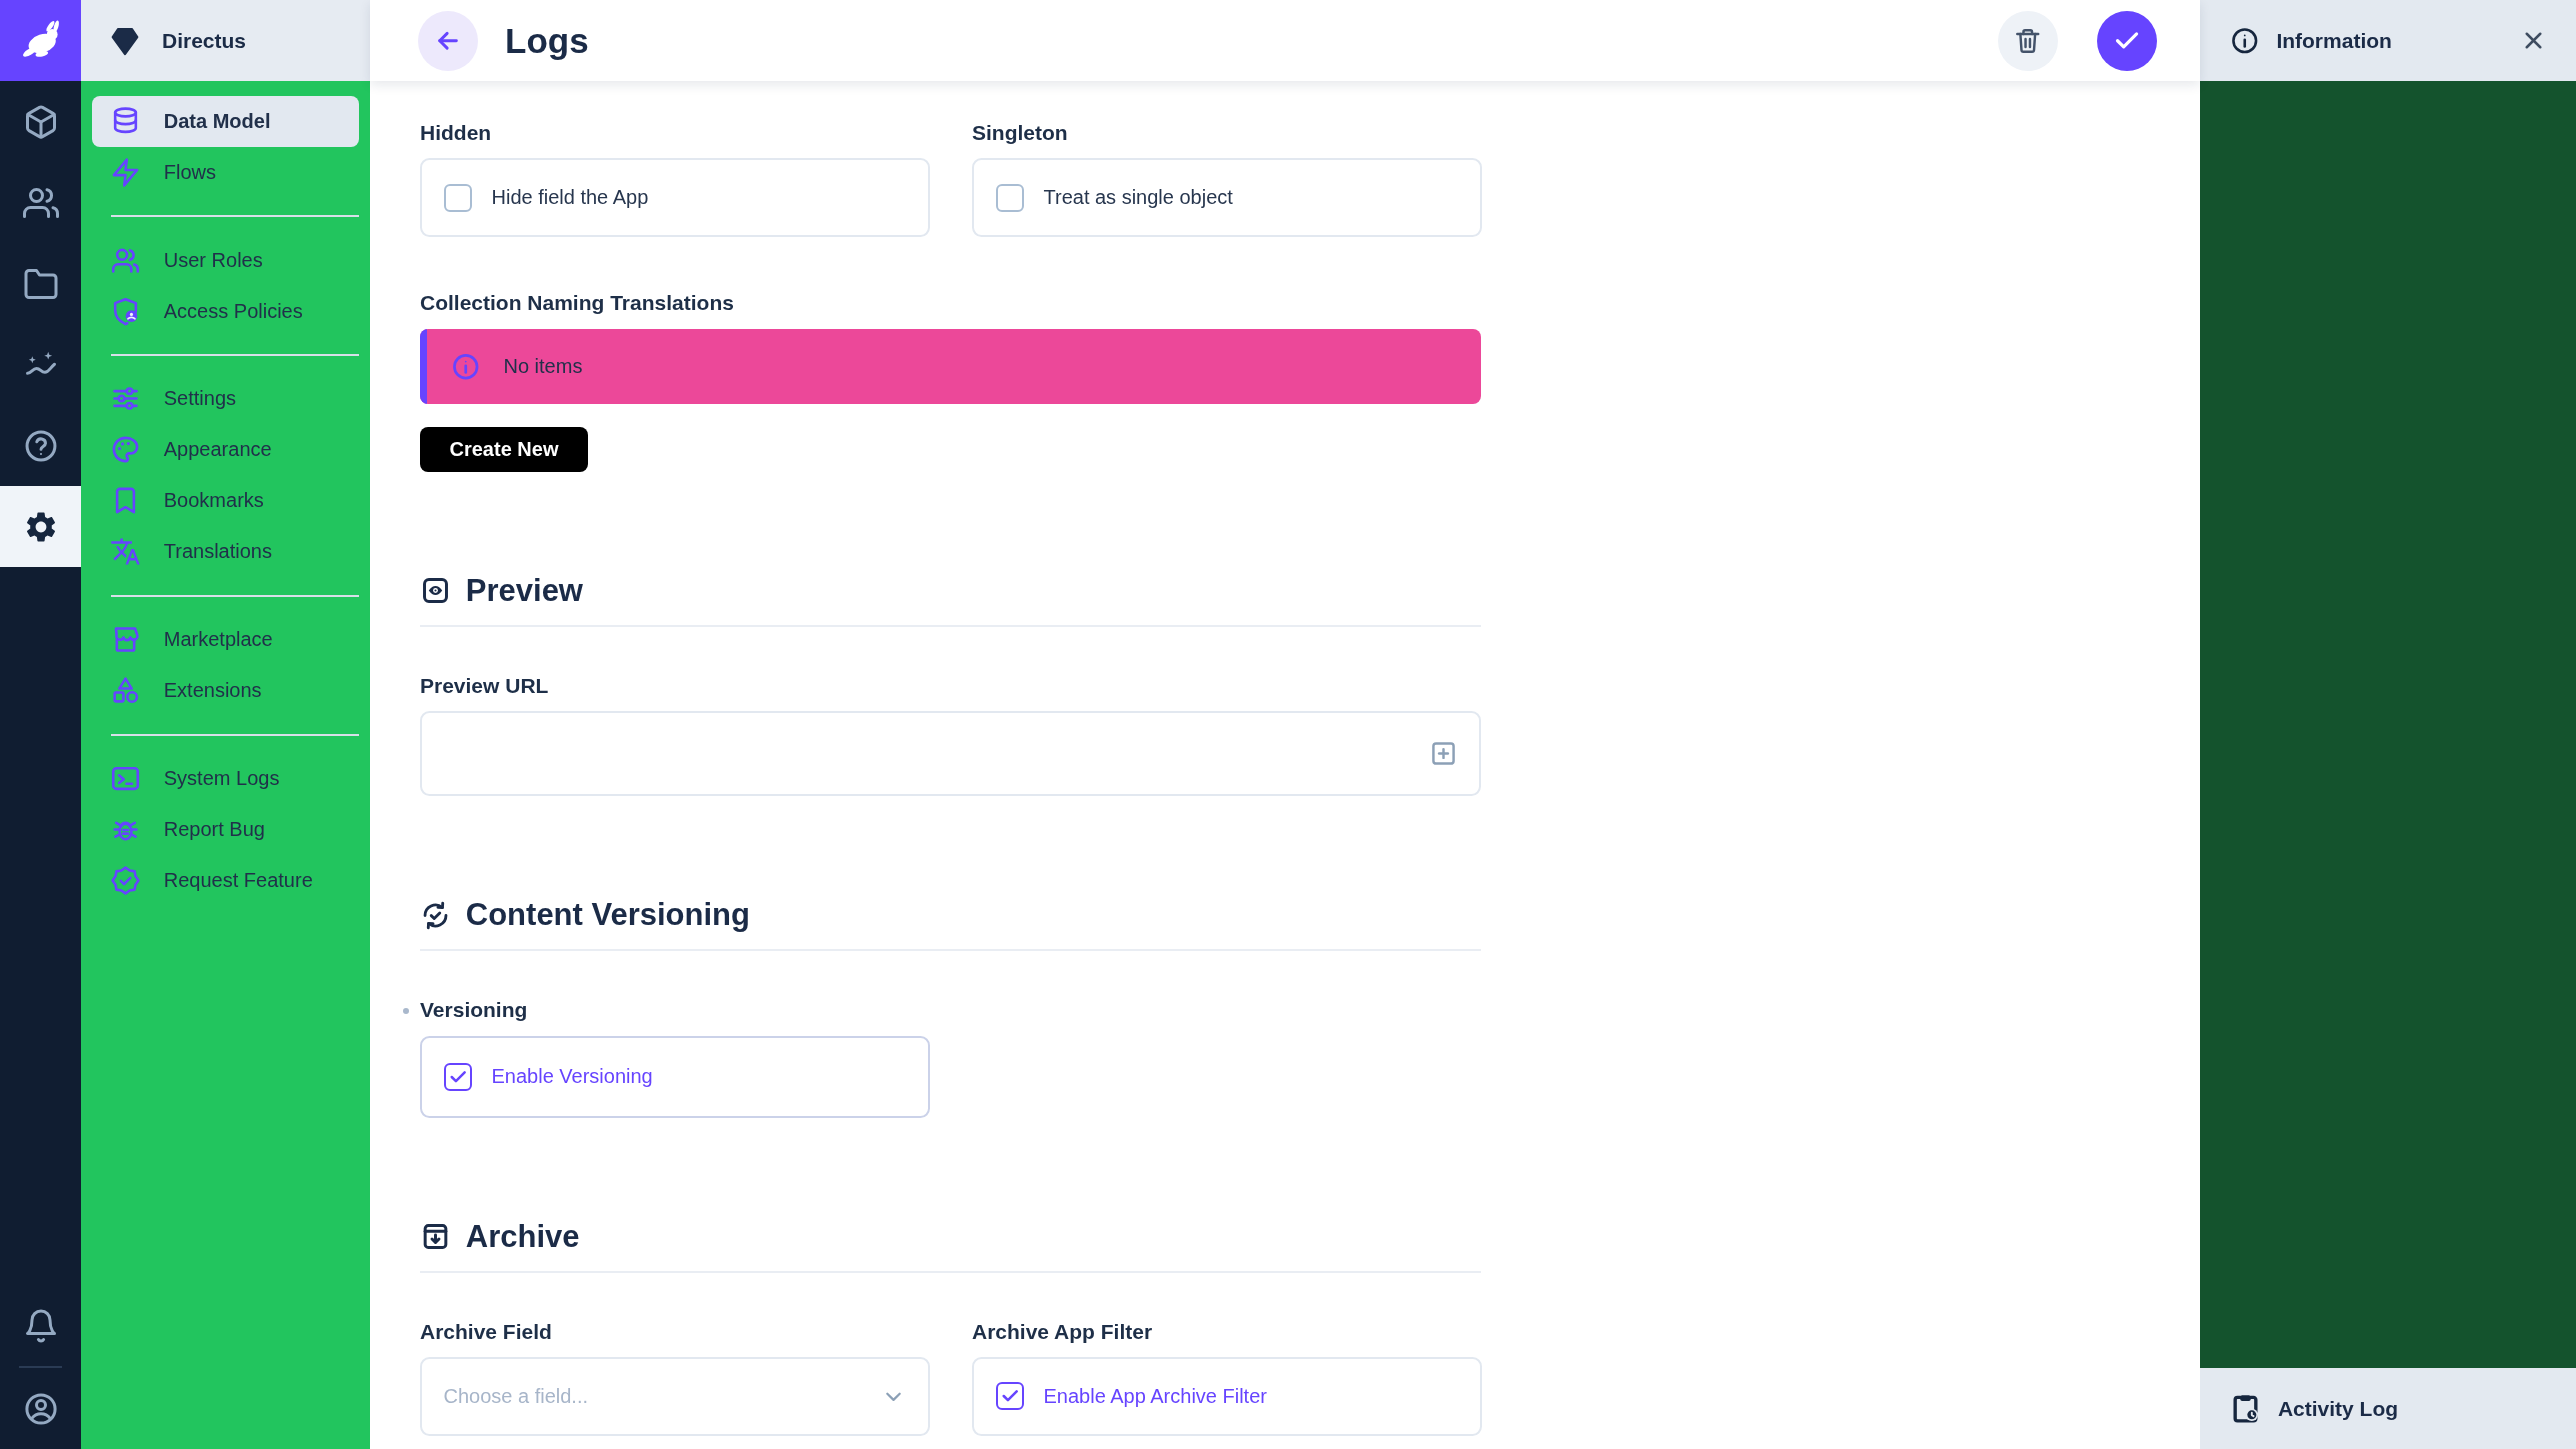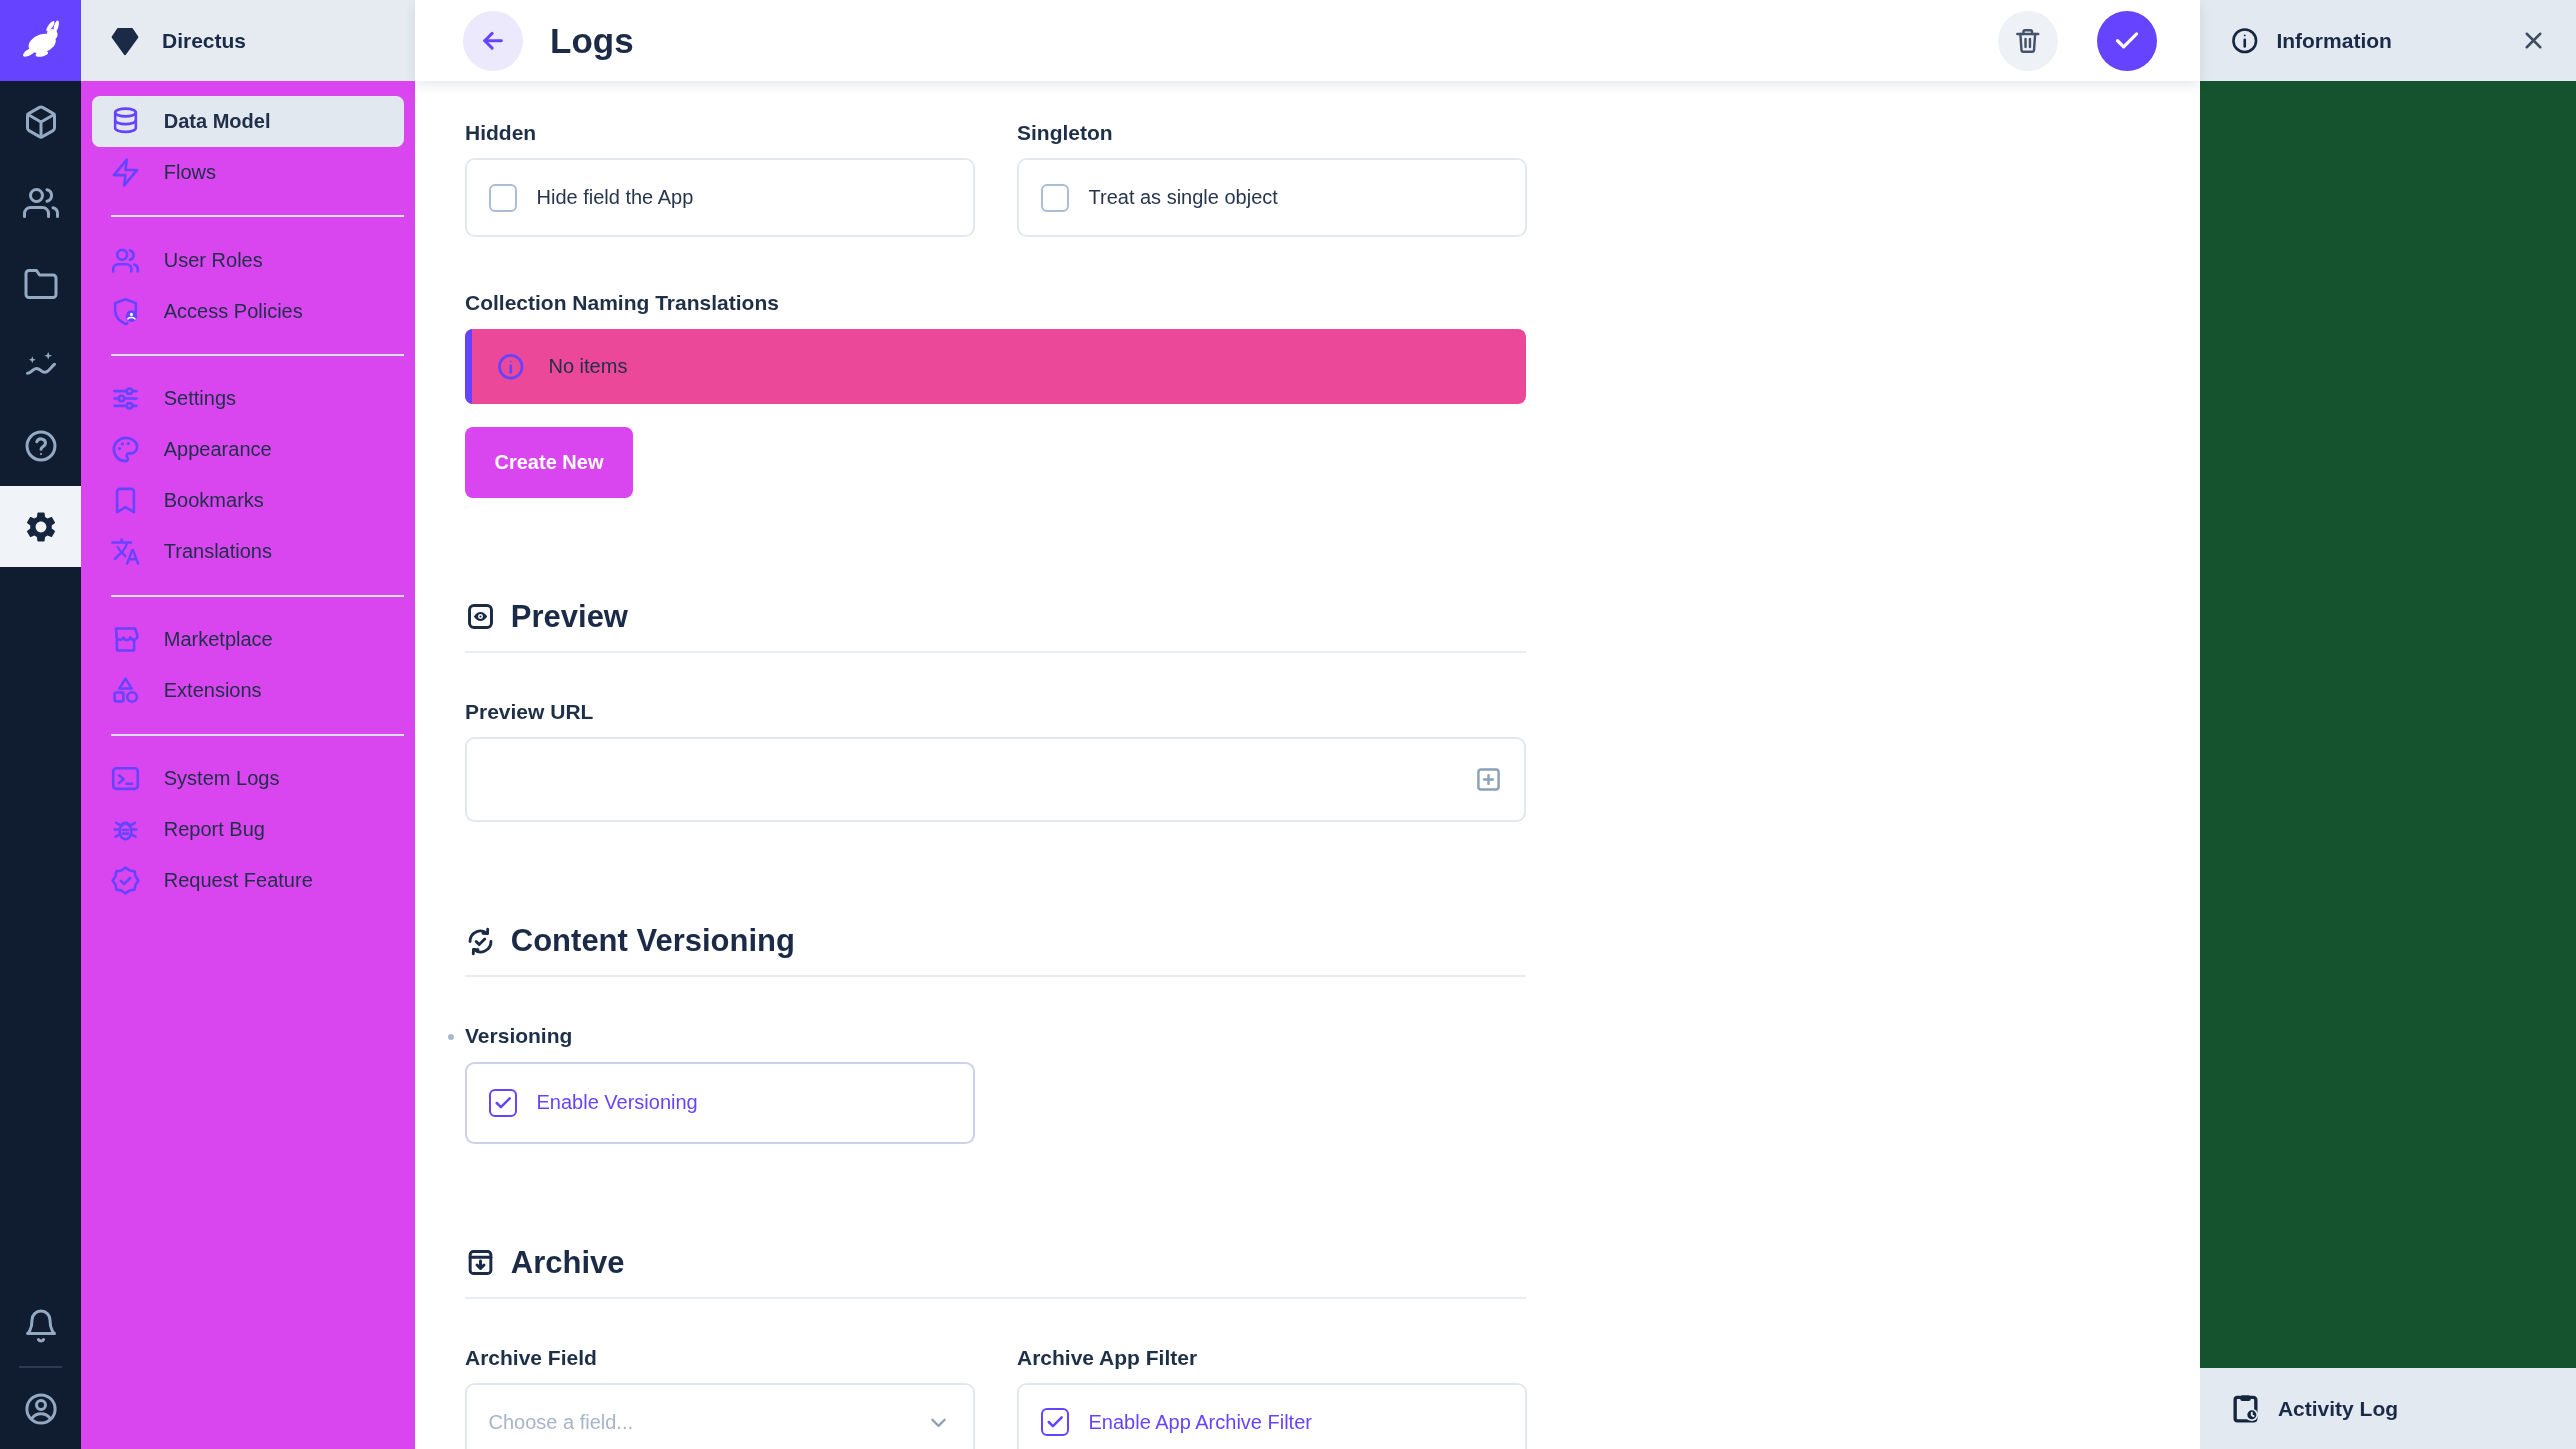--- a/index.html
+++ b/index.html
@@ -15,21 +15,21 @@
   .module-bar { width:81px; flex-shrink:0; background:#101D31; display:flex; flex-direction:column; }
   .logo-tile { width:81px; height:81px; background:#6644FF; display:grid; place-items:center; }
   .logo-tile svg { width:48px; height:48px; }
   .mod-item { width:81px; height:81px; display:grid; place-items:center; color:#94A9C2; cursor:pointer; }
   .mod-item svg { width:36px; height:36px; }
   .mod-item.active { background:#F0F4F9; color:#16263E; }
   .mod-spacer { flex:1; }
   .mod-divider { height:2px; background:#2A3B54; margin:0 19px; }
 
   
-  .nav { width:334px; flex-shrink:0; background:#d946ef; display:flex; flex-direction:column; }
+  .nav { width:289px; flex-shrink:0; background:#22c55e; display:flex; flex-direction:column; }
   .project-bar { height:81px; flex-shrink:0; background:#E6EBF2; display:flex; align-items:center; gap:20px; padding:0 27px; font-size:21px; font-weight:700; color:#1B2B47; }
   .project-bar svg { width:34px; height:34px; }
   .nav-list { padding:14.8px 11.4px; }
   .nav-item { height:51px; border-radius:8px; display:flex; align-items:center; gap:23px; padding:0 17.4px; font-size:20px; font-weight:500; color:#21304A; cursor:pointer; }
   .nav-item svg { width:31px; height:31px; color:#6644FF; flex-shrink:0; }
   .nav-item.active { background:#E2E8F0; font-weight:700; }
   .nav-divider { height:2px; background:#D8DFE8; margin:17.4px 0 17.4px 19px; }
 
   
   .main { flex:1; min-width:0; display:flex; flex-direction:column; background:#fff; }
@@ -52,21 +52,21 @@
   .checkbox.checked { border-color:#6644FF; color:#6644FF; }
   .checkbox svg { width:20px; height:20px; }
   .cb-label { margin-left:20px; font-size:20px; color:#27364E; }
   .cb-label.purple { color:#6644FF; }
 
   .f-gap { margin-top:54px; }
   .notice { height:75px; background:#ec4899; border-radius:8px; position:relative; display:flex; align-items:center; padding-left:31px; gap:23px; overflow:hidden; }
   .notice:before { content:""; position:absolute; left:0; top:0; bottom:0; width:6.7px; background:#6644FF; }
   .notice svg { width:29.5px; height:29.5px; color:#6644FF; }
   .notice-text { font-size:20px; color:#21304A; }
-  .btn-primary { margin-top:23px; height:71px; border:none; border-radius:8px; background:#d946ef; color:#fff; font-size:20px; font-weight:600; font-family:inherit; padding:0 29.5px; display:inline-flex; align-items:center; cursor:pointer; }
+  .btn-primary { margin-top:23px; height:45px; border:none; border-radius:8px; background:#000000; color:#fff; font-size:20px; font-weight:600; font-family:inherit; padding:0 29.5px; display:inline-flex; align-items:center; cursor:pointer; }
 
   .section { margin-top:101px; }
   .section-head { display:flex; align-items:center; gap:14.8px; font-size:31px; font-weight:700; color:#1B2B47; line-height:36px; }
   .section-head svg { width:31px; height:31px; color:#1B2B47; flex-shrink:0; }
   .section-rule { height:2px; background:#E9EDF3; margin-top:16px; }
   .after-rule { margin-top:47px; }
 
   .tall-input { height:85px; border:2px solid #E2E8F0; border-radius:9.4px; display:flex; align-items:center; padding:0 20px; font-size:20px; color:#27364E; }
   .tall-input .add-btn { margin-left:auto; color:#8CA0B6; cursor:pointer; }
   .tall-input .add-btn svg { width:31px; height:31px; }

